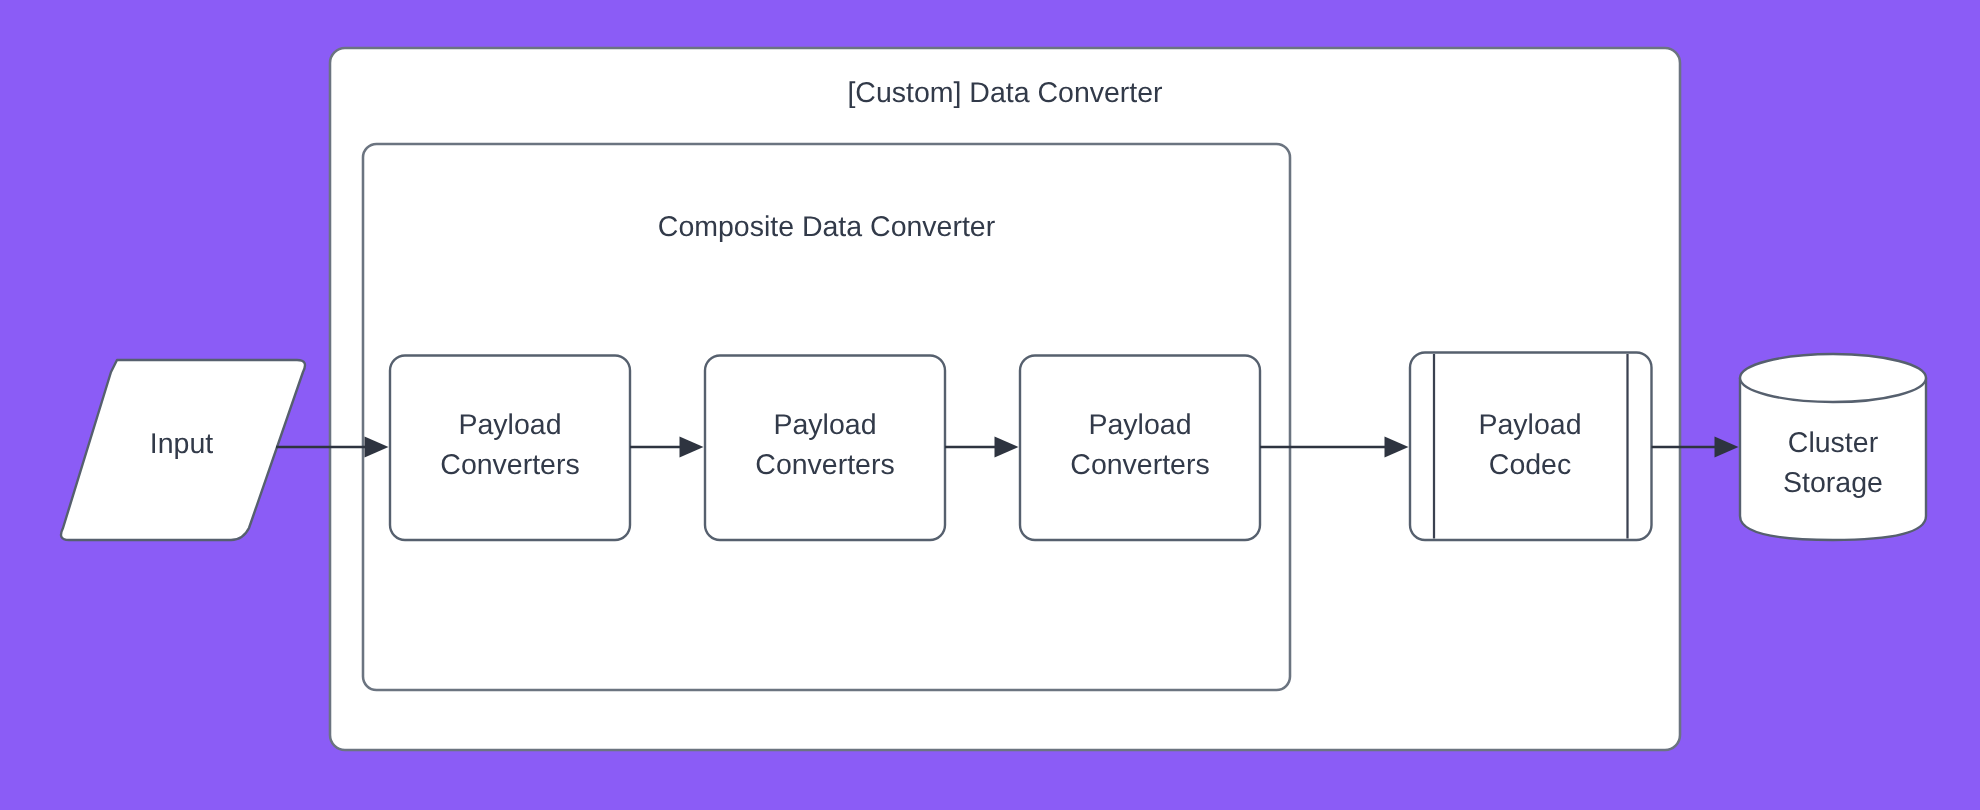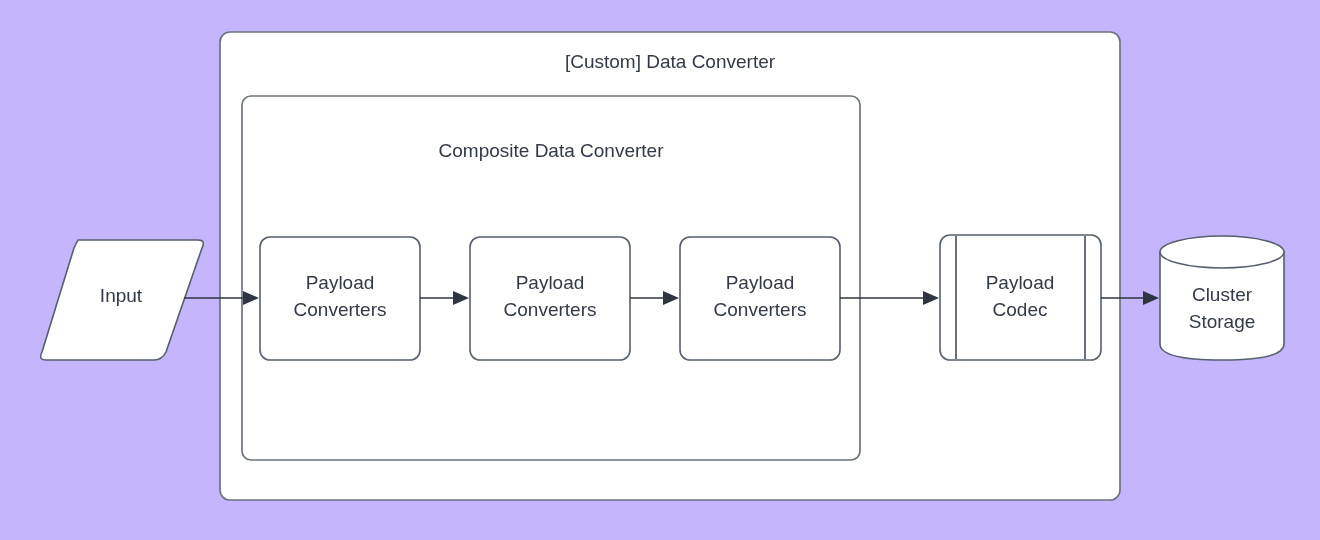--- a/index.html
+++ b/index.html
@@ -10,21 +10,21 @@
   body {
     width: 1320px;
     height: 540px;
     font-family: "Liberation Sans", sans-serif;
     overflow: hidden;
   }
   #diagram-root {
     position: relative;
     width: 1320px;
     height: 540px;
-    background: #c4b5fd;
+    background: #8b5cf6;
   }
   svg.diagram {
     display: block;
     width: 1320px;
     height: 540px;
   }
   .shape-stroke {
     fill: #ffffff;
     stroke: #56606e;
     stroke-width: 1.6;

